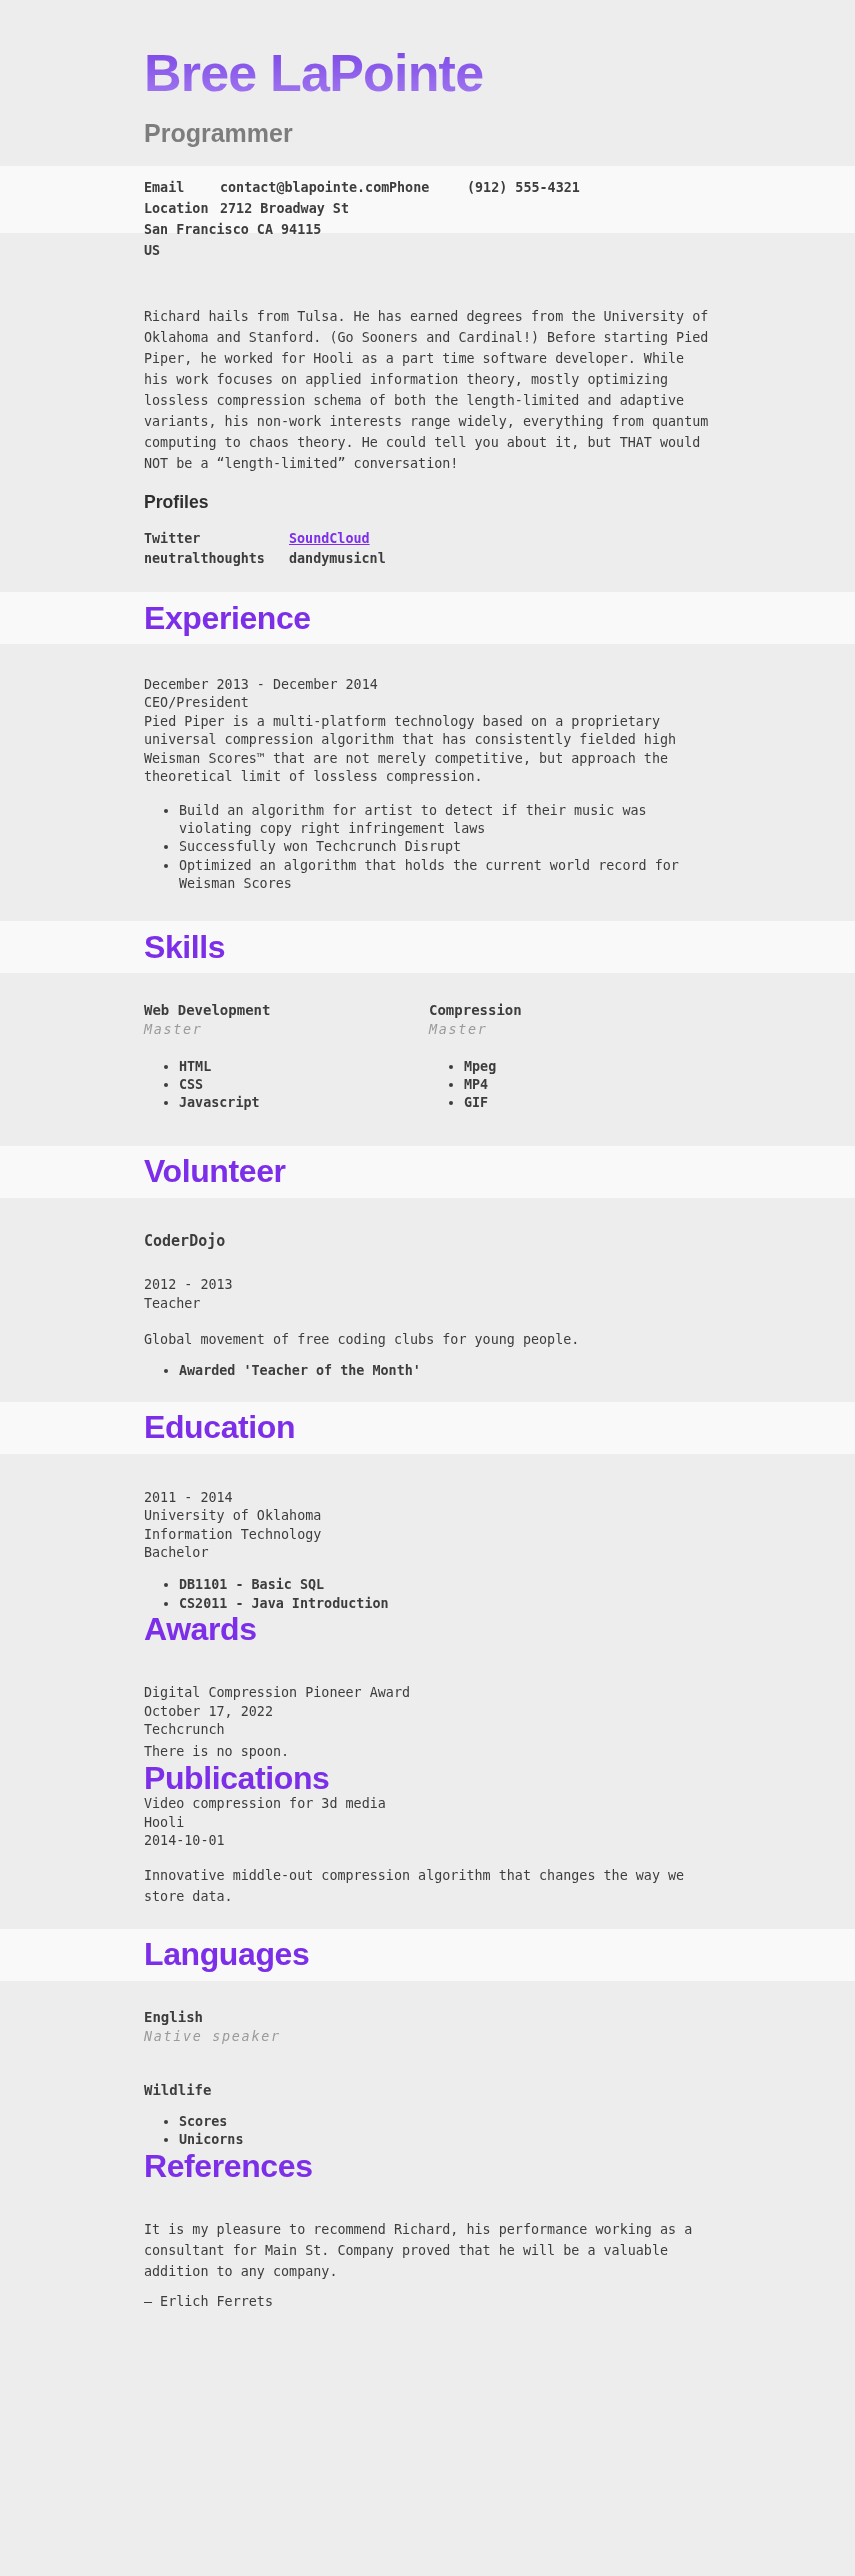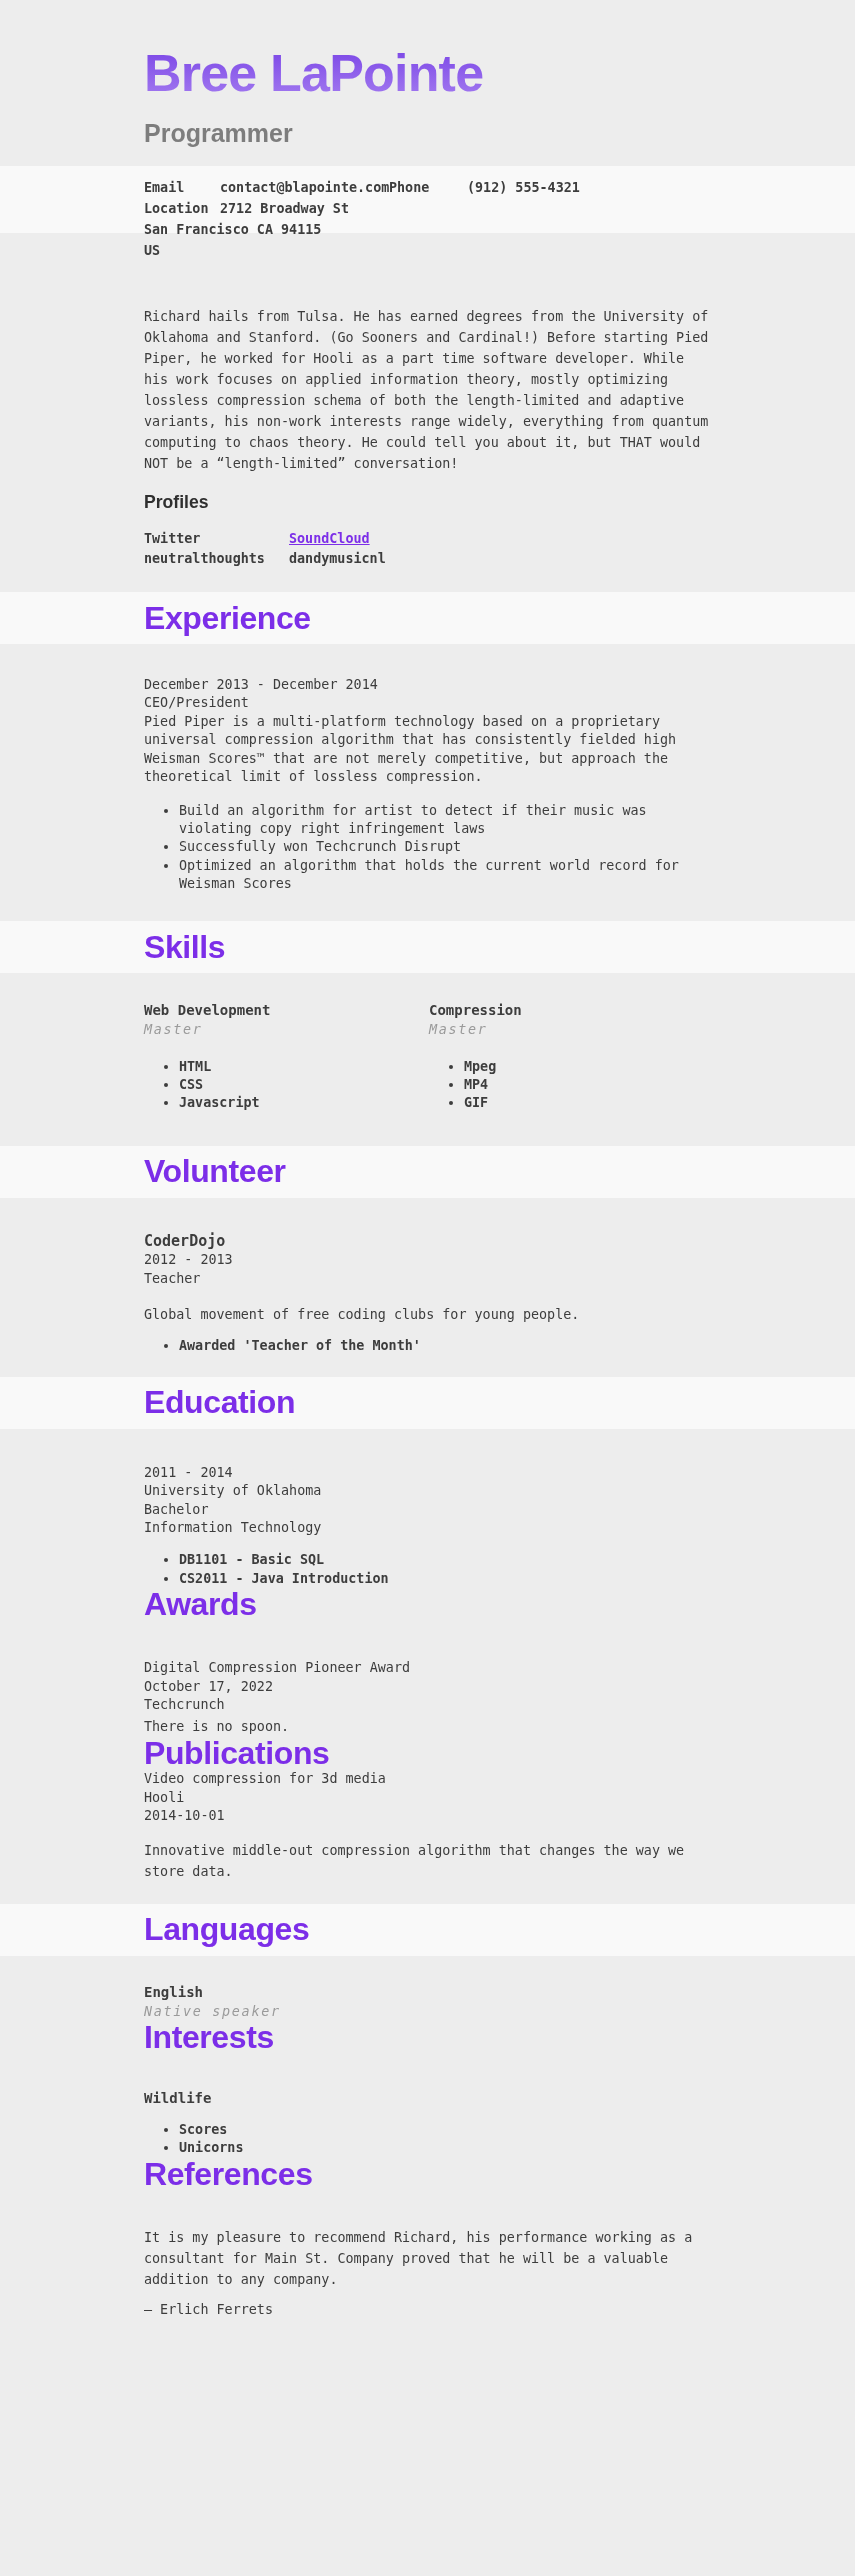--- a/index.html
+++ b/index.html
@@ -104,21 +104,21 @@
   .level{font-style:italic;color:var(--muted);letter-spacing:1.7px;line-height:19px;}
 
   .sec-experience-body{padding-top:32px;padding-bottom:27.6px;}
   .sec-experience-body .sum{margin-top:0;}
 
   .sec-skills-body{padding-top:28px;padding-bottom:33px;}
   .skills-grid{display:grid;grid-template-columns:285px 1fr;}
   .skills-grid ul.hl{margin-top:18.4px;}
 
   .sec-volunteer-body{padding-top:34px;padding-bottom:21px;}
-  .sec-volunteer-body .dates{margin-top:1px;}
+  .sec-volunteer-body .dates{margin-top:26px;}
   .sec-volunteer-body .sum{margin-top:17.6px;}
   .sec-volunteer-body ul.hl{margin-top:13.4px;}
 
   .sec-education-body{padding-top:35px;}
   .sec-education-body ul.hl{margin-top:14px;}
 
   .h2-awards{margin:26px 0 0;}
   .awards-content{margin-top:38px;}
   .awards-content .sum{margin-top:2px;}
 
@@ -242,22 +242,22 @@
 
 <div class="hband">
   <div class="container">
     <h2 class="sec-title">Education</h2>
   </div>
 </div>
 <section class="sec-education-body sec-awards-pubs">
   <div class="container">
     <div class="line">2011 - 2014</div>
     <div class="line">University of Oklahoma</div>
+    <div class="line">Information Technology</div>
     <div class="line">Bachelor</div>
-    <div class="line">Information Technology</div>
     <ul class="hl b">
       <li>DB1101 - Basic SQL</li>
       <li>CS2011 - Java Introduction</li>
     </ul>
 
     <h2 class="sec-title h2-awards">Awards</h2>
     <div class="awards-content">
       <div class="line">Digital Compression Pioneer Award</div>
       <div class="line">October 17, 2022</div>
       <div class="line">Techcrunch</div>
@@ -277,21 +277,20 @@
 <div class="hband">
   <div class="container">
     <h2 class="sec-title">Languages</h2>
   </div>
 </div>
 <section class="sec-languages-body">
   <div class="container">
     <div class="item-title">English</div>
     <div class="level">Native speaker</div>
 
-    <h2 class="sec-title h2-interests">Interests</h2>
     <div class="interests-content">
       <div class="item-title">Wildlife</div>
       <ul class="hl b">
         <li>Scores</li>
         <li>Unicorns</li>
       </ul>
     </div>
 
     <h2 class="sec-title h2-references">References</h2>
     <div class="references-content">

